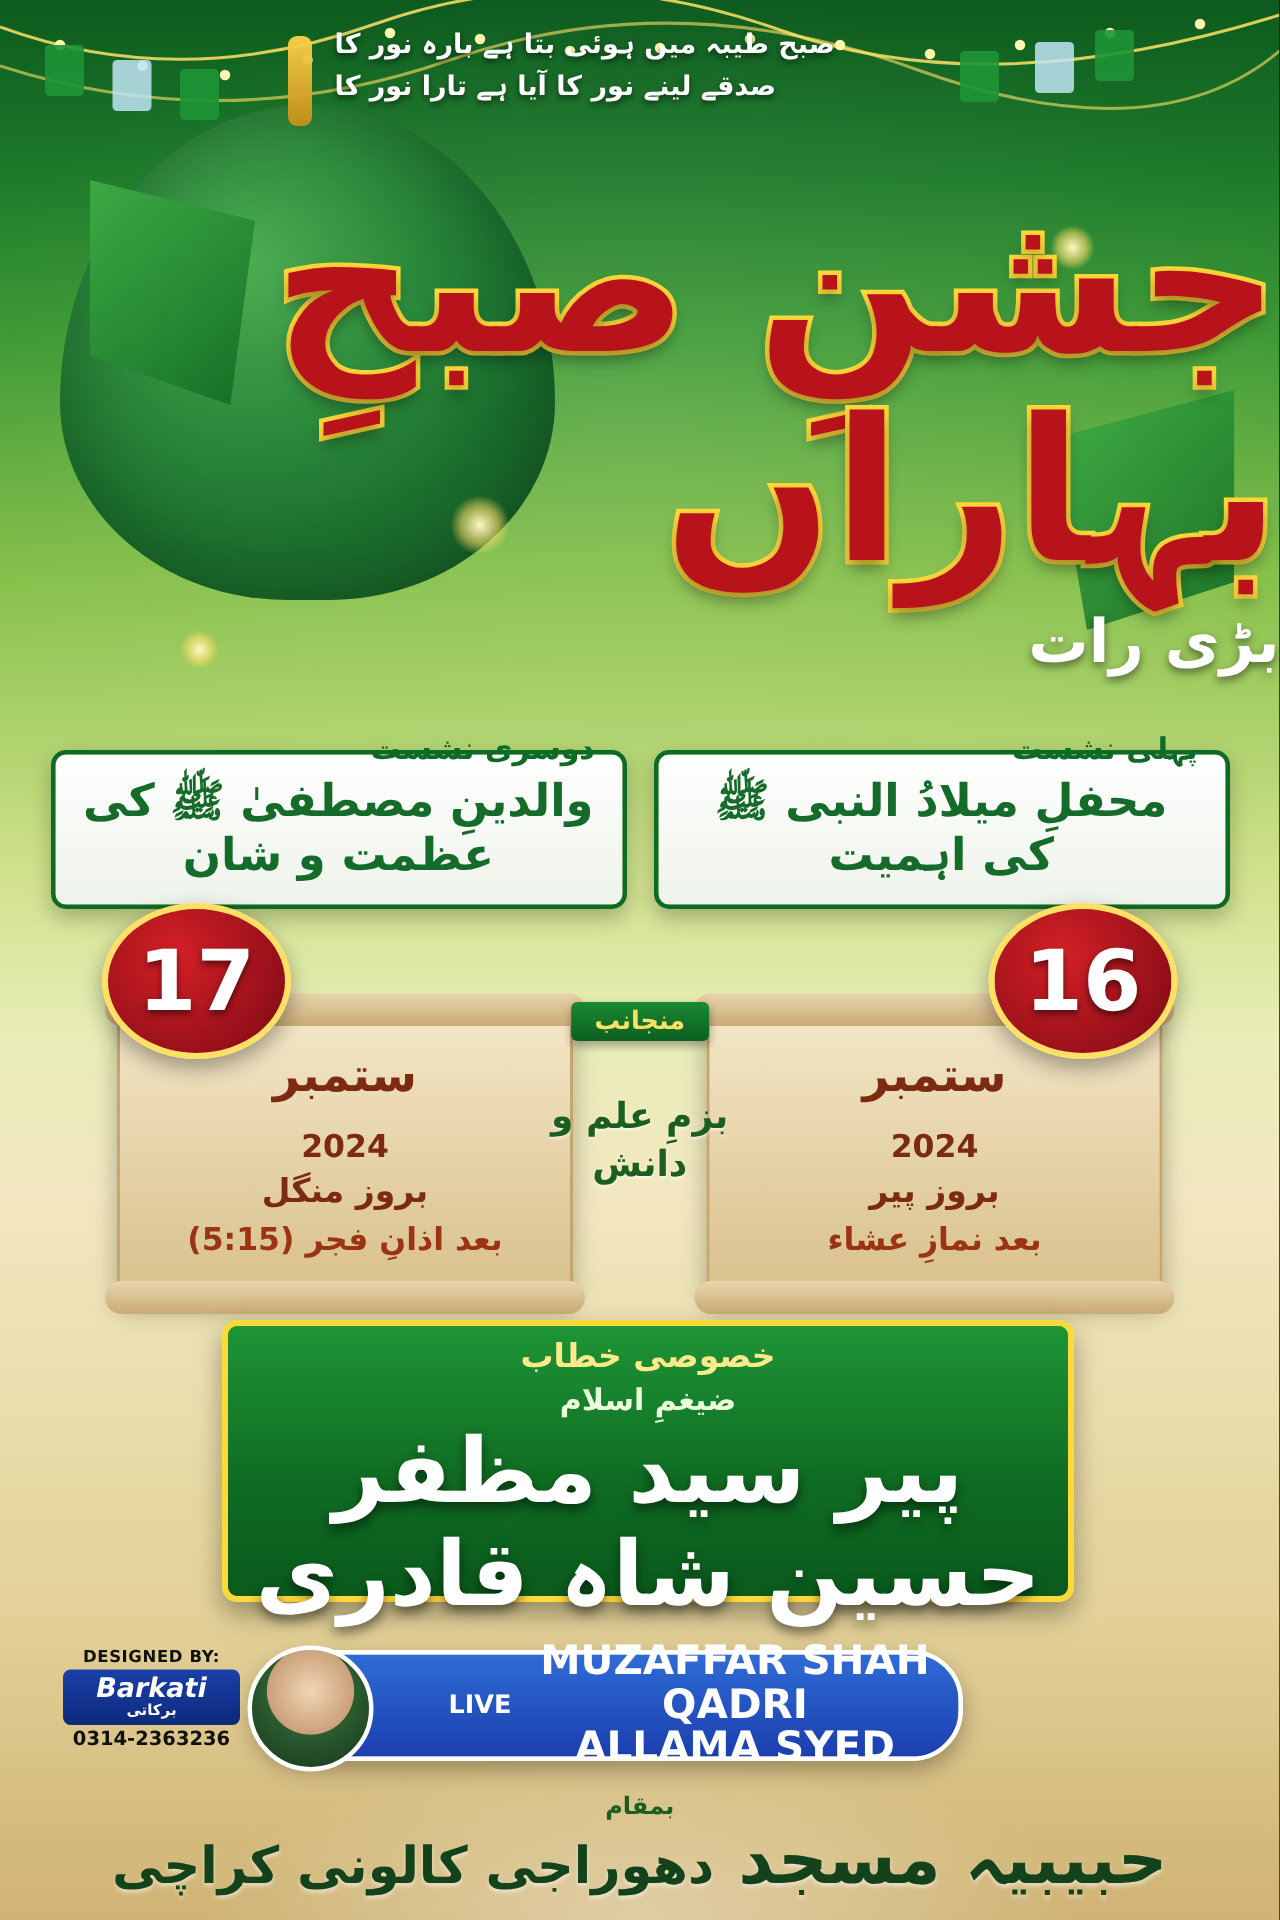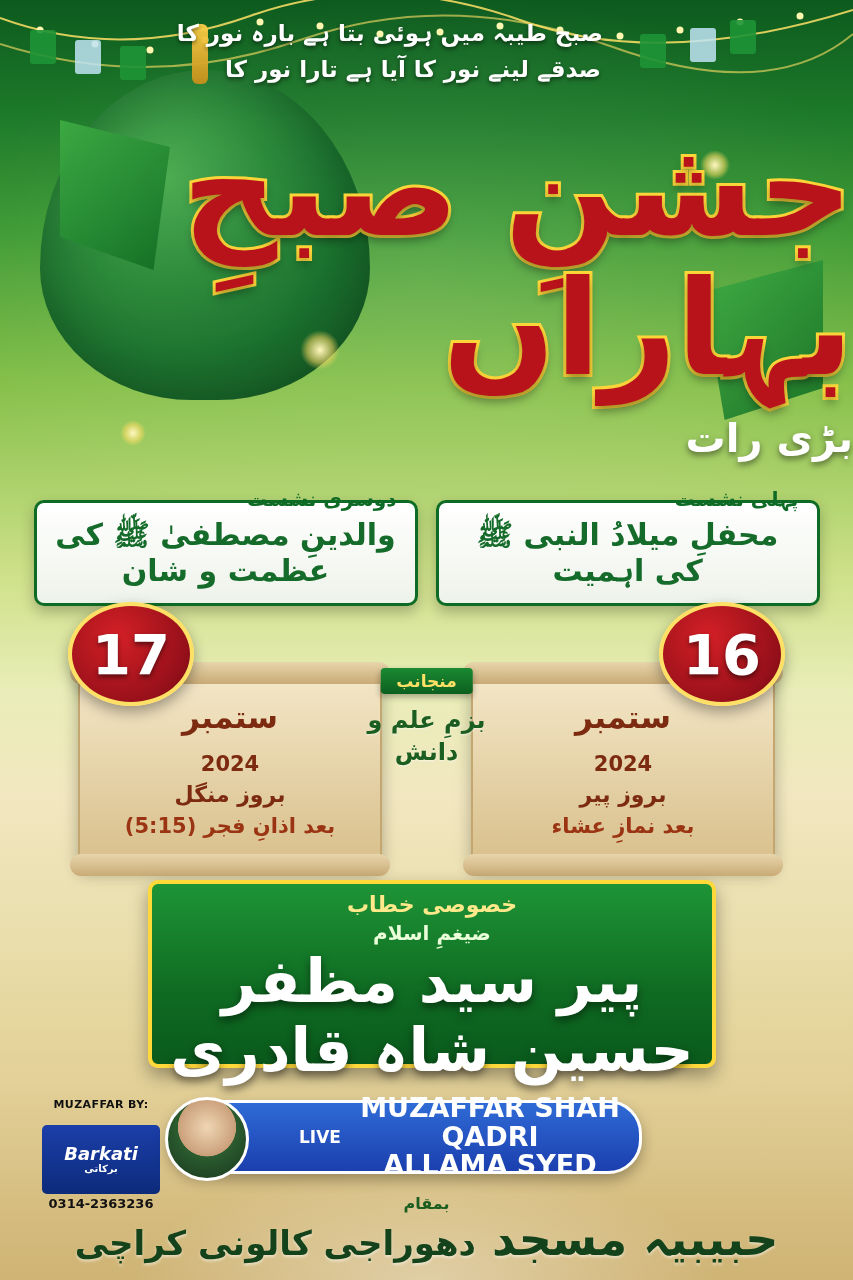--- a/index.html
+++ b/index.html
@@ -27,39 +27,39 @@
   .bokeh{position:absolute;border-radius:50%;background:radial-gradient(circle,#fff8c0 0%,rgba(255,220,100,.55) 45%,rgba(255,200,60,0) 70%);}
   .pattern-bottom{
     position:absolute;left:0;bottom:0;width:853px;height:330px;
     background:
       radial-gradient(ellipse 420px 160px at 50% 100%, rgba(255,255,255,.35), rgba(255,255,255,0) 70%),
       linear-gradient(180deg, rgba(232,220,175,0) 0%, rgba(226,206,150,.55) 40%, rgba(208,180,118,.85) 100%);
   }
 
   
   .couplet{
-    position:absolute;top:16px;right:250px;width:380px;text-align:center;
+    position:absolute;top:16px;right:250px;width:380px;text-align:left;
     color:#ffffff;direction:rtl;line-height:1.55;
-    font-size:23px;font-weight:bold;
+    font-size:18px;font-weight:bold;
     text-shadow:0 2px 4px rgba(0,0,0,.55);
   }
   .couplet div{white-space:nowrap;}
 
   
   .title-wrap{position:absolute;top:120px;left:0;width:853px;text-align:right;}
   .title-main{
     direction:rtl;font-size:132px;font-weight:bold;line-height:1.05;
     color:#b8121b;
     -webkit-text-stroke:6px #ffd83a;
     paint-order:stroke fill;
     text-shadow:0 6px 10px rgba(0,0,0,.35);
     letter-spacing:-4px;
   }
   .title-sub{
-    direction:rtl;margin-top:18px;font-size:40px;font-weight:bold;color:#ffffff;
+    direction:rtl;margin-top:8px;font-size:40px;font-weight:bold;color:#ffffff;
     text-shadow:0 3px 6px rgba(0,0,0,.5);
   }
 
   
   .sessions{position:absolute;top:500px;left:0;width:853px;display:flex;justify-content:center;gap:18px;}
   .session{
     position:relative;width:378px;height:100px;border-radius:10px;
     background:linear-gradient(180deg,#ffffff,#eef3ea);
     border:3px solid #0e6b25;direction:rtl;
     box-shadow:0 6px 14px rgba(0,0,0,.25);
@@ -100,21 +100,21 @@
     position:absolute;top:-18px;width:118px;height:96px;border-radius:50%;
     background:radial-gradient(circle at 38% 32%,#d42026,#97101a 70%,#6d0a12 100%);
     border:4px solid #ffe066;box-shadow:0 6px 14px rgba(0,0,0,.35);
     display:flex;align-items:center;justify-content:center;
     color:#ffffff;font-size:56px;font-weight:bold;text-shadow:0 3px 5px rgba(0,0,0,.5);text-align:center;
   }
   .badge.right{right:68px;}
   .badge.left{left:68px;}
 
   .center-note{
-    position:absolute;top:84px;left:50%;transform:translateX(-50%);
+    position:absolute;top:108px;left:50%;transform:translateX(-50%);
     width:190px;text-align:center;direction:rtl;color:#1b5e20;font-weight:bold;font-size:24px;line-height:1.35;
     text-shadow:0 1px 2px rgba(255,255,255,.6);
   }
   .ribbon{
     position:absolute;top:48px;left:50%;transform:translateX(-50%);
     background:linear-gradient(180deg,#1a8a32,#0c5f1f);color:#ffe066;
     padding:3px 16px;border-radius:4px;font-size:17px;font-weight:bold;direction:rtl;
     box-shadow:0 3px 6px rgba(0,0,0,.3);
   }
 
@@ -130,22 +130,22 @@
   .speaker .sp-small{margin-top:4px;font-size:20px;font-weight:bold;color:#eaffd9;}
   .speaker .sp-name{margin-top:2px;font-size:60px;font-weight:bold;color:#ffffff;text-shadow:0 4px 8px rgba(0,0,0,.5);line-height:1.15;}
 
   
   .designer{
     position:absolute;left:42px;top:1098px;width:118px;text-align:center;
     color:#111;font-size:11px;font-weight:bold;
   }
   .designer .dlabel{letter-spacing:.4px;}
   .designer .dbox{
-    margin-top:14px;background:linear-gradient(180deg,#1b3faa,#0d2a7a);
-    border-radius:5px;padding:20px 0;color:#fff;
+    margin-top:2px;background:linear-gradient(180deg,#1b3faa,#0d2a7a);
+    border-radius:5px;padding:4px 0;color:#fff;
   }
   .designer .dname{font-size:18px;font-style:italic;font-weight:bold;line-height:1;}
   .designer .durdu{font-size:10px;}
   .designer .dphone{margin-top:2px;font-size:13px;font-weight:bold;color:#111;}
 
   
   .livebar{
     position:absolute;left:168px;top:1100px;width:468px;height:68px;
     background:linear-gradient(180deg,#2f6bd6,#1b3fae);
     border:3px solid #ffffff;border-radius:34px;
@@ -263,21 +263,21 @@
     </div>
   </div>
 
   <div class="speaker">
     <div class="sp-kicker">خصوصی خطاب</div>
     <div class="sp-small">ضیغمِ اسلام</div>
     <div class="sp-name">پیر سید مظفر حسین شاہ قادری</div>
   </div>
 
   <div class="designer">
-    <div class="dlabel">MUZAFFAR BY:</div>
+    <div class="dlabel">DESIGNED BY:</div>
     <div class="dbox">
       <div class="dname">Barkati</div>
       <div class="durdu">برکاتی</div>
     </div>
     <div class="dphone">0314-2363236</div>
   </div>
 
   <div class="livebar">
     <div class="avatar"></div>
     <div class="fb">f</div>

